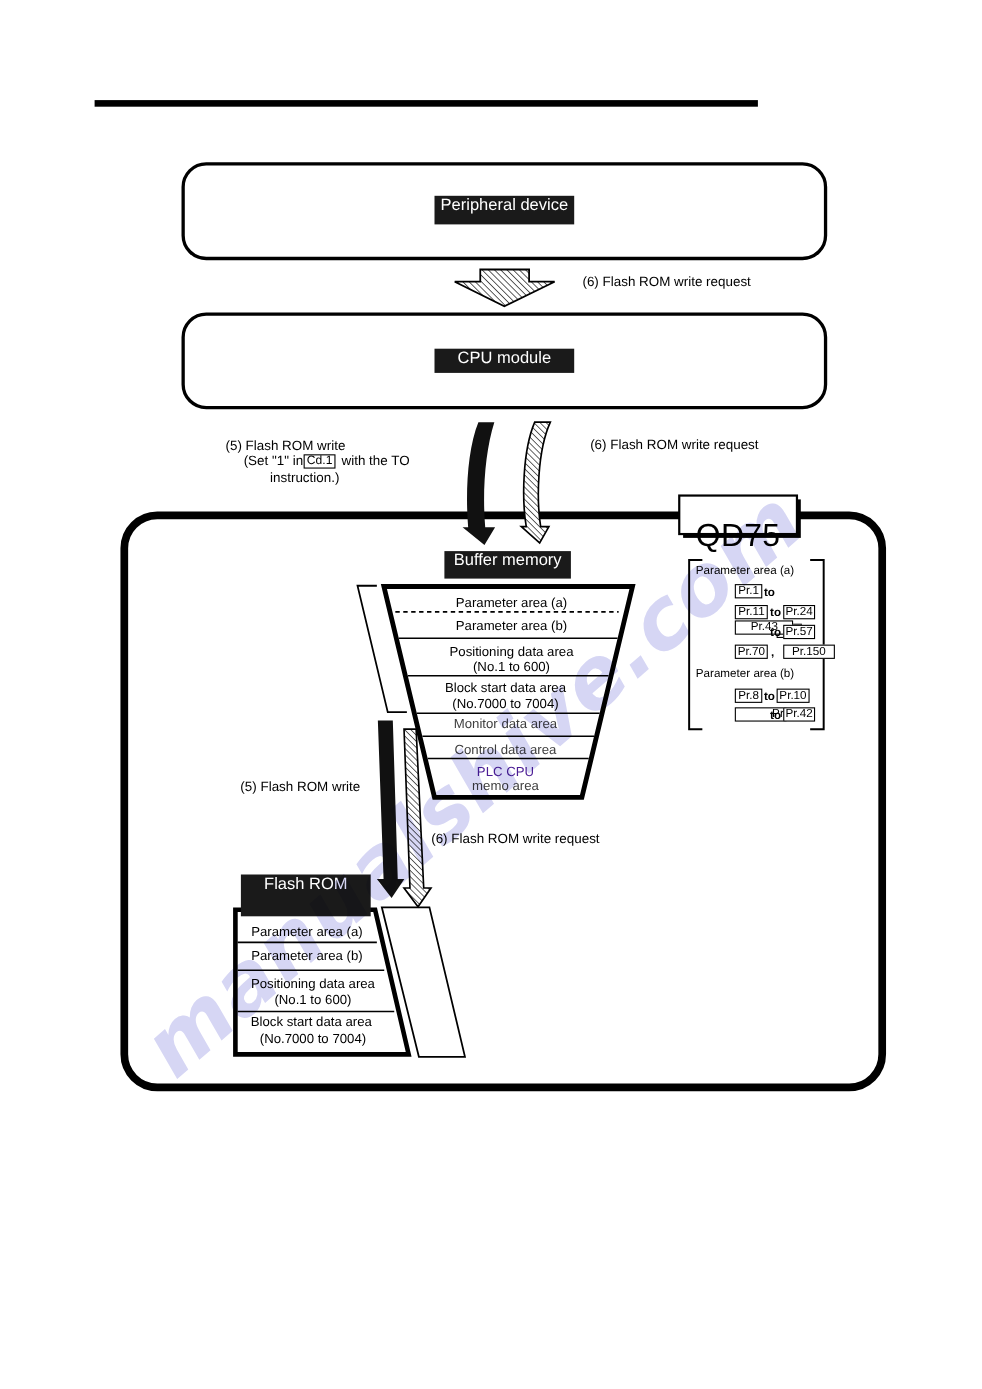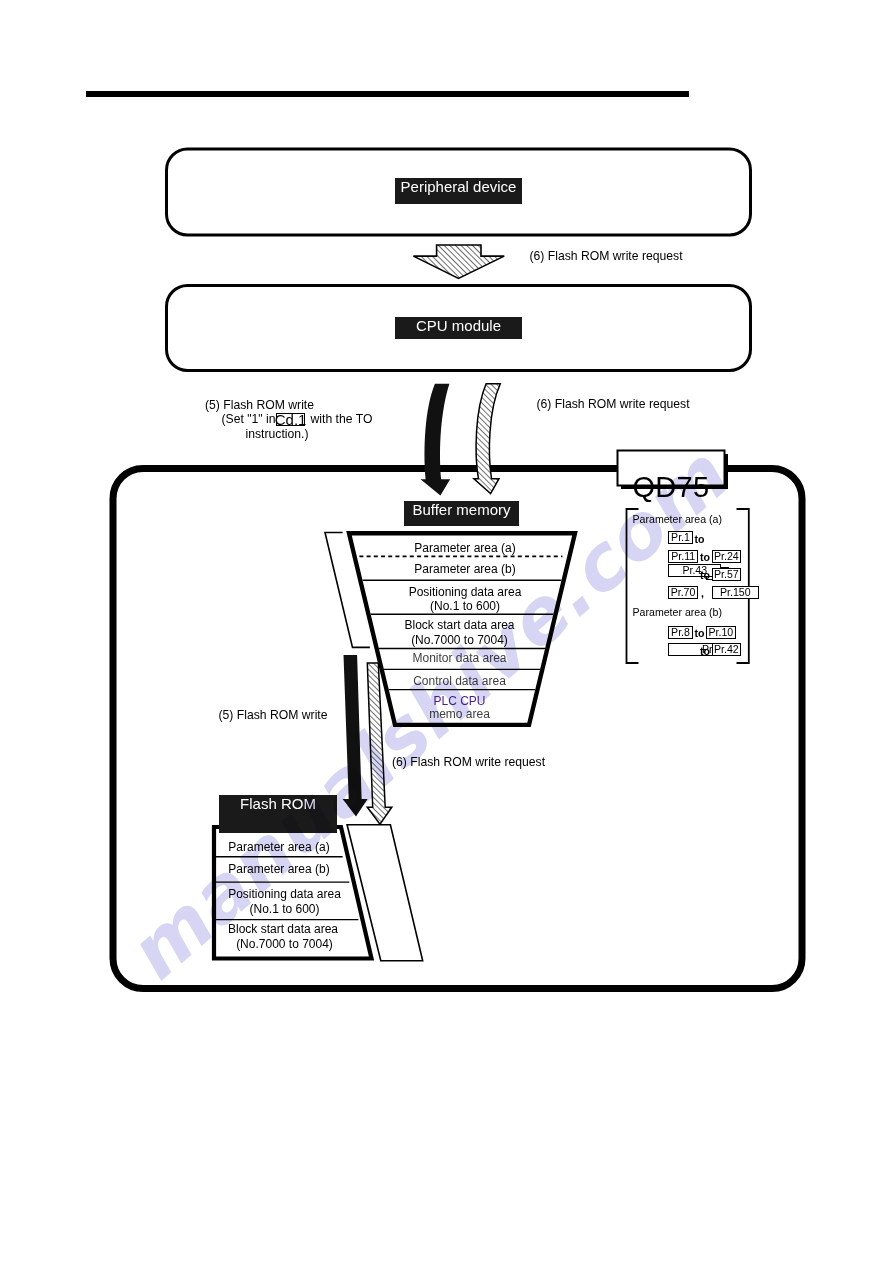--- a/index.html
+++ b/index.html
@@ -113,21 +113,21 @@
 <div class="ctr" style="left:358.5px;top:633.1px;width:202px;">(No.7000 to 7004)</div>
 <div class="ctr" style="color:#3e3e3e;left:358.5px;top:651.3px;width:202px;">Monitor data area</div>
 <div class="ctr" style="color:#3e3e3e;left:358.5px;top:673.9px;width:202px;">Control data area</div>
 <div class="ctr" style="color:#4c1d95;left:358.5px;top:693.9px;width:202px;">PLC CPU</div>
 <div class="ctr" style="color:#3e3e3e;left:358.5px;top:706.8px;width:202px;">memo area</div>
 
 <div class="lab ann" style="left:529.5px;top:248.7px;">(6) Flash ROM write request</div>
 
 <div class="lab ann" style="left:205px;top:397.5px;">(5) Flash ROM write</div>
 <div class="lab ann" style="left:221.5px;top:412px;">(Set "1" in</div>
-<div class="pbox" style="left:276px;top:412.9px;width:29.2px;height:13.3px;font-size:15px;">
+<div class="pbox" style="left:276px;top:412.9px;width:29.2px;height:13.3px;font-size:11px;">
   <span>Cd.1</span>
 </div>
 <div class="lab ann" style="left:310.5px;top:412px;">with the TO</div>
 <div class="lab ann" style="left:221.5px;top:426.5px;padding-left:24px;">instruction.)</div>
 
 <div class="lab ann" style="left:536.5px;top:396.7px;">(6) Flash ROM write request</div>
 <div class="lab ann" style="left:218.5px;top:708px;">(5) Flash ROM write</div>
 <div class="lab ann" style="left:392px;top:754.5px;">(6) Flash ROM write request</div>
 
 <div class="lab legt" style="left:632.5px;top:513px;">Parameter area (a)</div>

